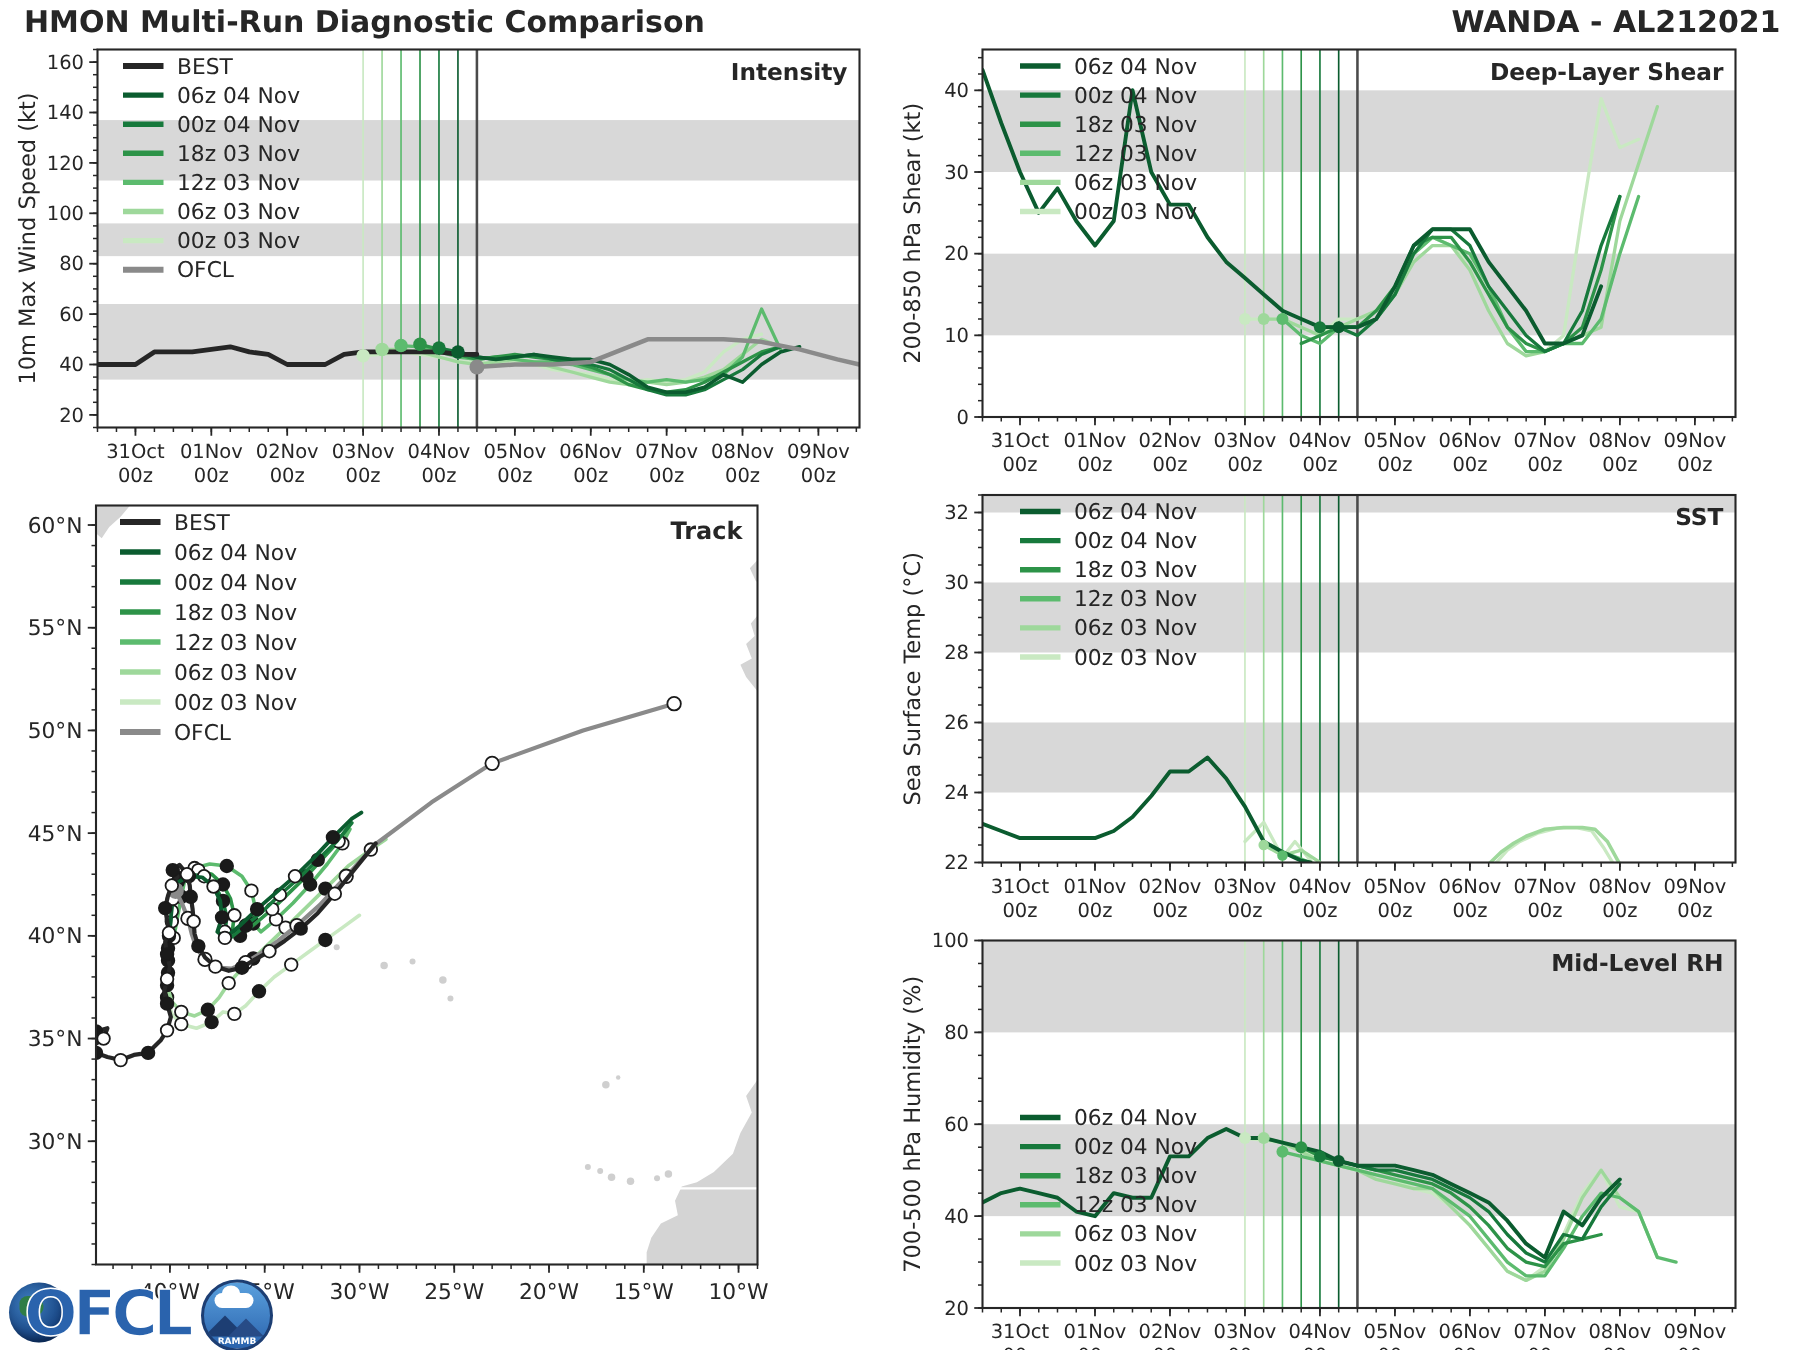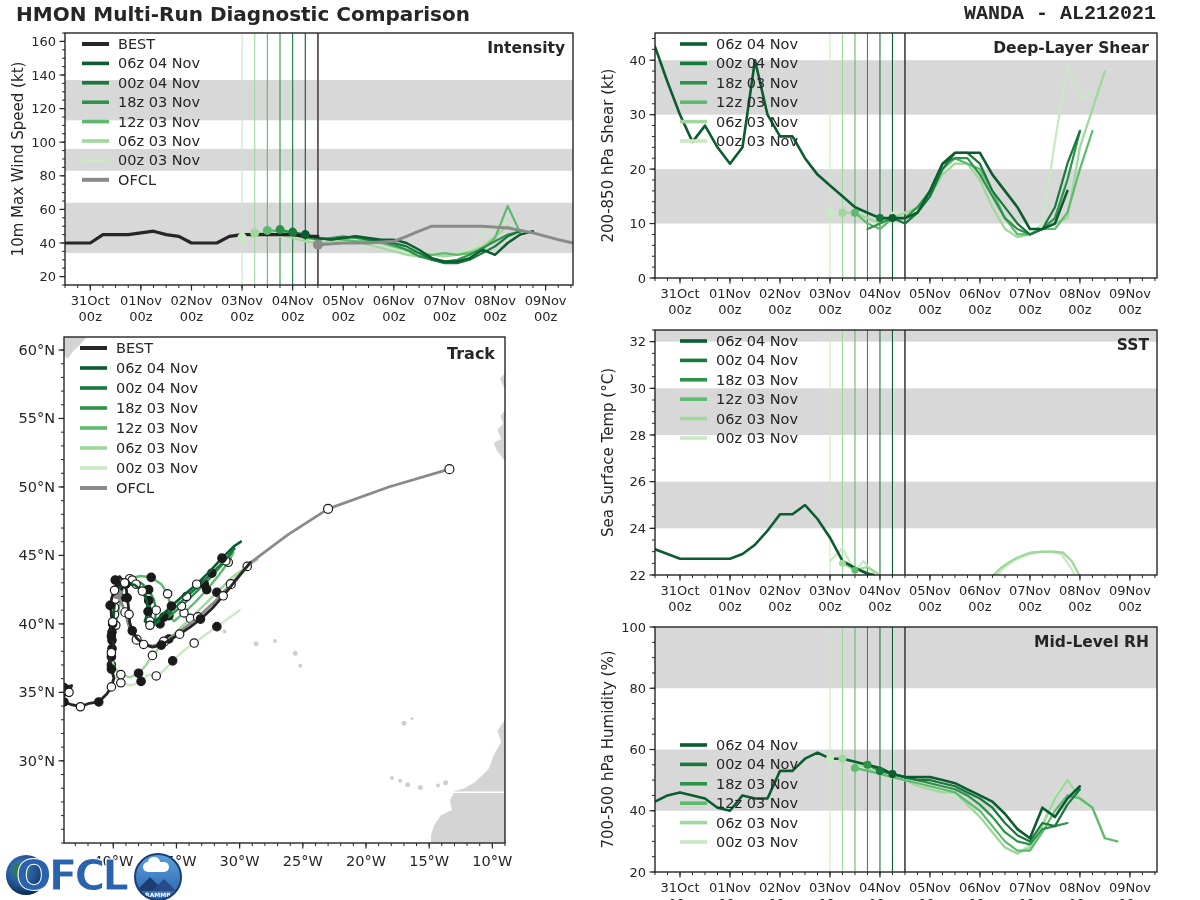--- a/index.html
+++ b/index.html
@@ -1,20 +1,20 @@
 <!DOCTYPE html>
 <html><head>
 <meta charset="utf-8">
 <style>
   html,body{margin:0;padding:0;background:#fff;}
   .figure{position:relative;width:1200px;height:900px;background:#fff;
           font-family:"DejaVu Sans","Liberation Sans",sans-serif;color:#262626;overflow:hidden;}
   .hdr{position:absolute;top:2px;font-weight:bold;font-size:20px;color:#262626;}
   .hdr-left{left:16px;}
-  .hdr-right{right:44px;font-family:Liberation Mono, monospace;}
+  .hdr-right{right:13px;}
   svg{position:absolute;left:0;top:0;}
   .logo{position:absolute;left:6px;top:851px;width:280px;height:48px;}
   .cira-globe{position:absolute;left:0;top:4px;width:40px;height:40px;border-radius:50%;
               background:radial-gradient(circle at 35% 35%,#3f7fc0 0%,#123c7a 70%);
               box-shadow:inset -3px -3px 6px rgba(0,0,0,.35);}
   .cira-globe::after{content:"";position:absolute;left:7px;top:9px;width:16px;height:14px;
               background:#2e7d46;border-radius:40% 60% 55% 45%;}
   .cira-text{position:absolute;left:10px;top:0px;font-weight:bold;font-size:42px;
              letter-spacing:-3px;color:#2a63ad;-webkit-text-stroke:1px #ffffff;}
   .rammb-badge{position:absolute;left:128px;top:2px;width:44px;height:44px;border-radius:50%;

